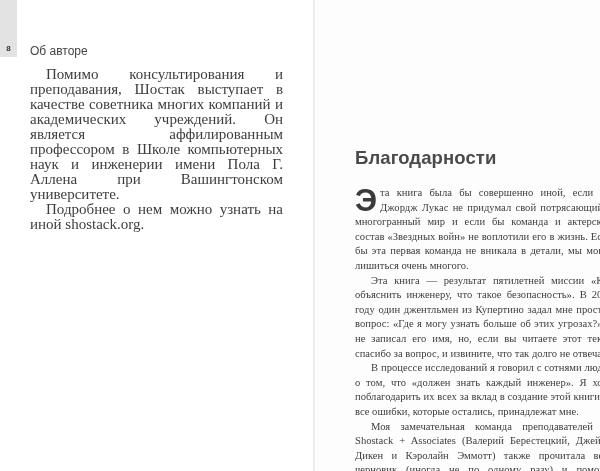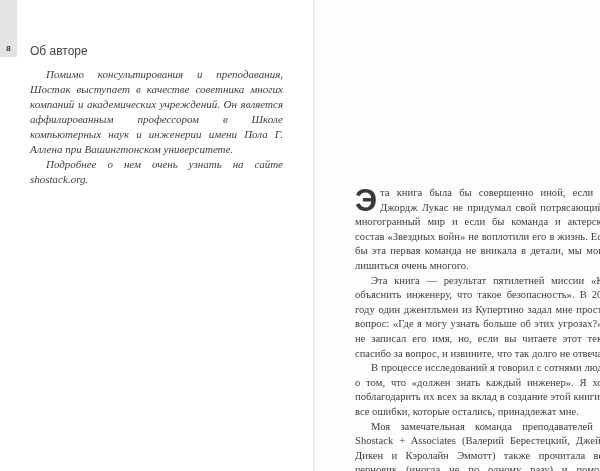--- a/index.html
+++ b/index.html
@@ -22,23 +22,22 @@
       font-family: "Liberation Sans", "DejaVu Sans", sans-serif;
       font-size: 8px; font-weight: bold; color: #333;
     }
     .running-head {
       position: absolute; left: 30px; top: 44px;
       font-family: "Liberation Sans", "DejaVu Sans", sans-serif;
       font-size: 12px; color: #444;
     }
     .body-left {
       position: absolute; left: 30px; top: 67px; width: 253px;
-      font-size: 11px; line-height: 15px; text-align: justify;
+      font-size: 15px; line-height: 15px; text-align: justify;
       color: #3d3d3d;
-      font-style: italic;
     }
     .body-left p, .body-right p { margin: 0; text-indent: 16px; }
     .chapter-title {
       position: absolute; left: 40px; top: 147px;
       font-family: "Liberation Sans", "DejaVu Sans", sans-serif;
       font-size: 18.5px; font-weight: bold; color: #4a4a4a;
       letter-spacing: 0.1px;
     }
     .body-right {
       position: absolute; left: 40px; top: 186px; width: 258px;
@@ -55,26 +54,27 @@
   </style>
 </head>
 <body>
 
 <div class="page page-left">
   <div class="num-tab"></div>
   <div class="page-num">8</div>
   <div class="running-head">Об авторе</div>
   <div class="body-left">
     <p>Помимо консультирования и преподавания, Шостак выступает в качестве советника многих компаний и академических учреждений. Он является аффилированным профессором в Школе компьютерных наук и инженерии имени Пола Г. Аллена при Вашингтонском университете.</p>
-    <p>Подробнее о нем очень узнать на сайте shostack.org.</p>
+    <p>Подробнее о нем можно узнать на иной shostack.org.</p>
   </div>
 </div>
 
 <div class="spine"></div>
 
 <div class="page page-right">
+  <div class="chapter-title">Благодарности</div>
   <div class="body-right">
     <p class="first"><span class="dropcap">Э</span><span>та книга была бы совершенно иной, если бы Джордж Лукас не придумал свой потрясающий и многогранный мир и если бы команда и актерский состав «Звездных войн» не воплотили его в жизнь. Если бы эта первая команда не вникала в детали, мы могли лишиться очень многого.</span></p>
     <p>Эта книга — результат пятилетней миссии «Как объяснить инженеру, что такое безопасность». В 2017 году один джентльмен из Купертино задал мне простой вопрос: «Где я могу узнать больше об этих угрозах?» Я не записал его имя, но, если вы читаете этот текст, спасибо за вопрос, и извините, что так долго не отвечал.</p>
     <p>В процессе исследований я говорил с сотнями людей о том, что «должен знать каждый инженер». Я хочу поблагодарить их всех за вклад в создание этой книги. А все ошибки, которые остались, принадлежат мне.</p>
     <p>Моя замечательная команда преподавателей из Shostack + Associates (Валерий Берестецкий, Джейми Дикен и Кэролайн Эммотт) также прочитала весь черновик (иногда не по одному разу) и помогла убедиться, что многое из того, чему мы научились у наших студентов, вошло в книгу и что на многие вопросы, которые они задавали, даны ответы.</p>
   </div>
 </div>
 
 </body></html>

